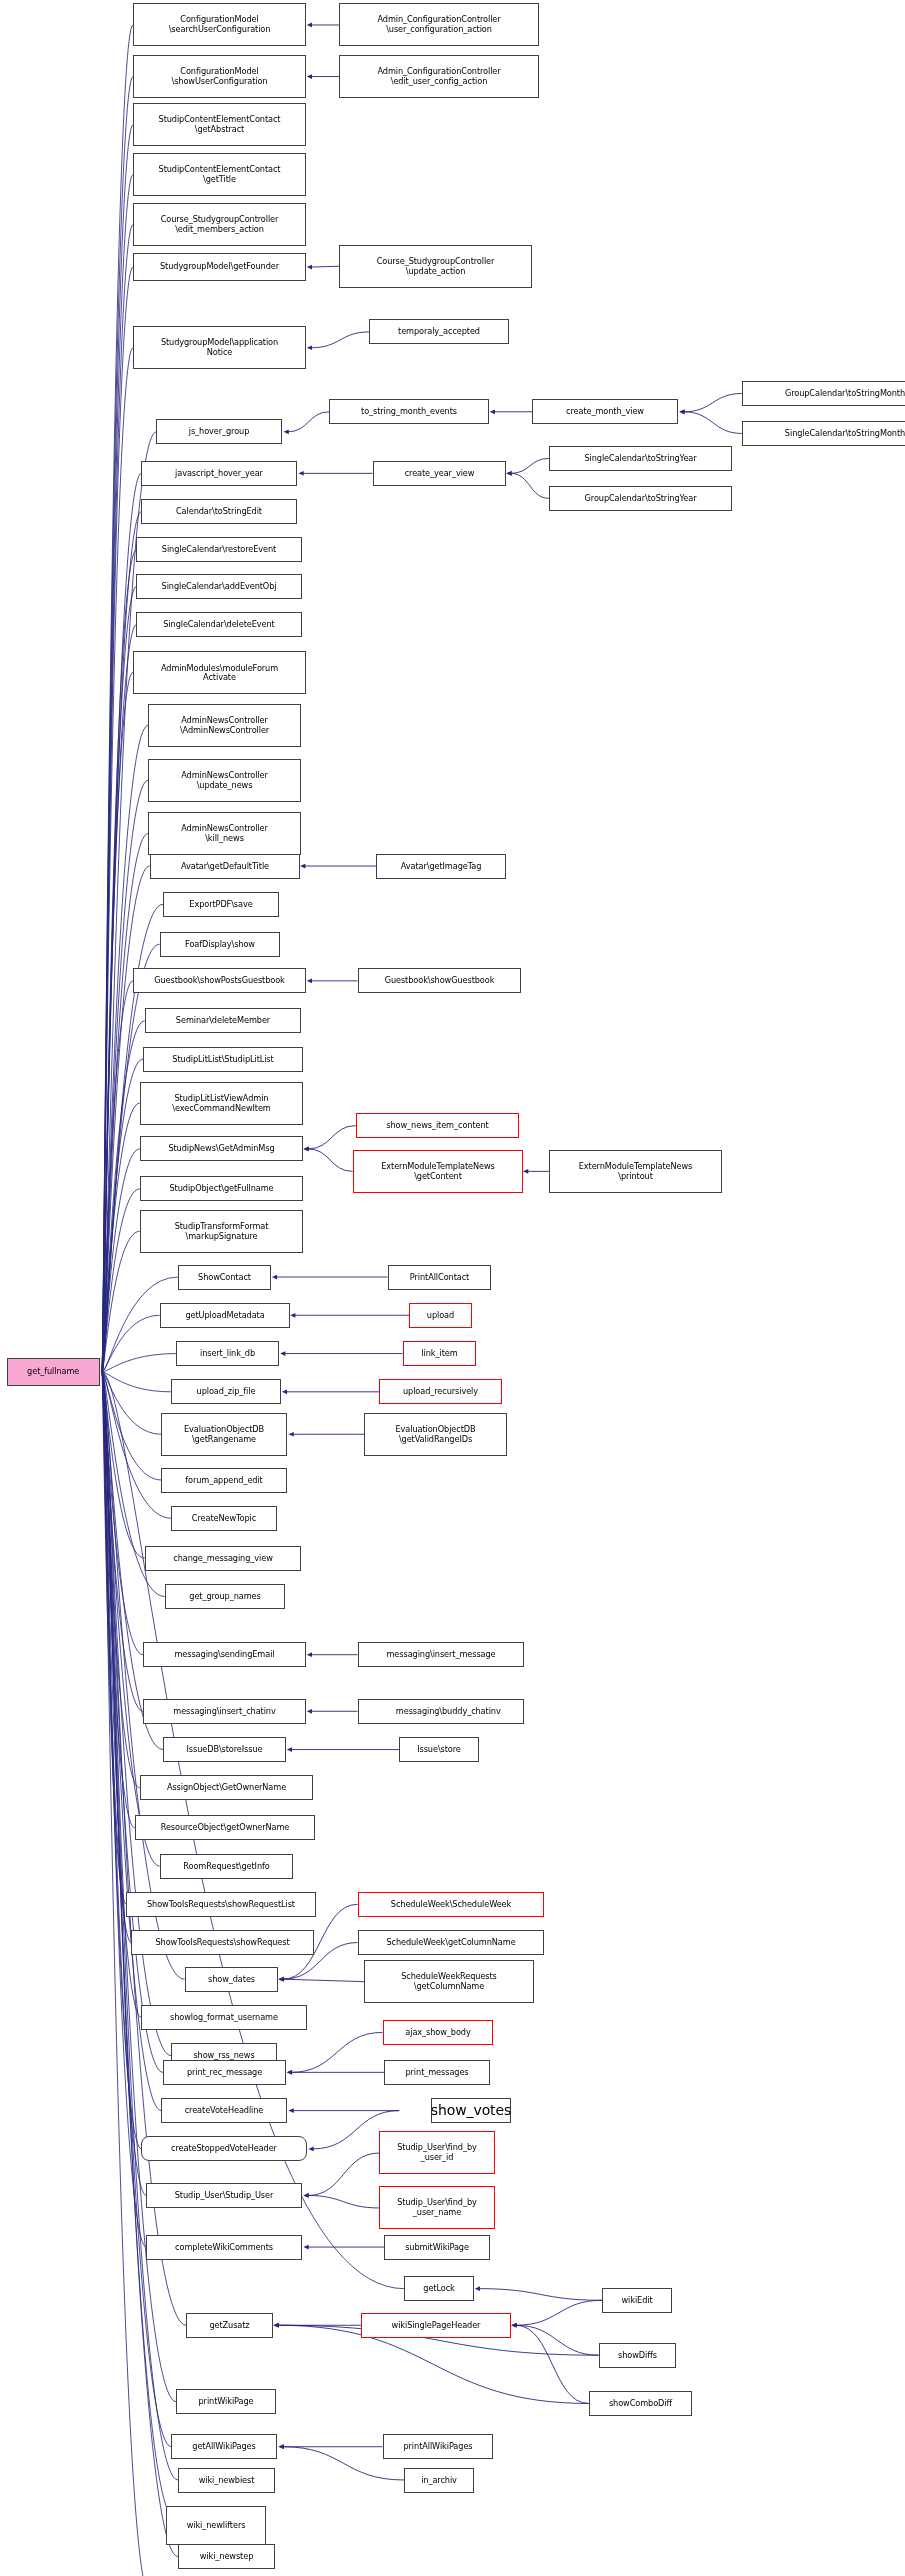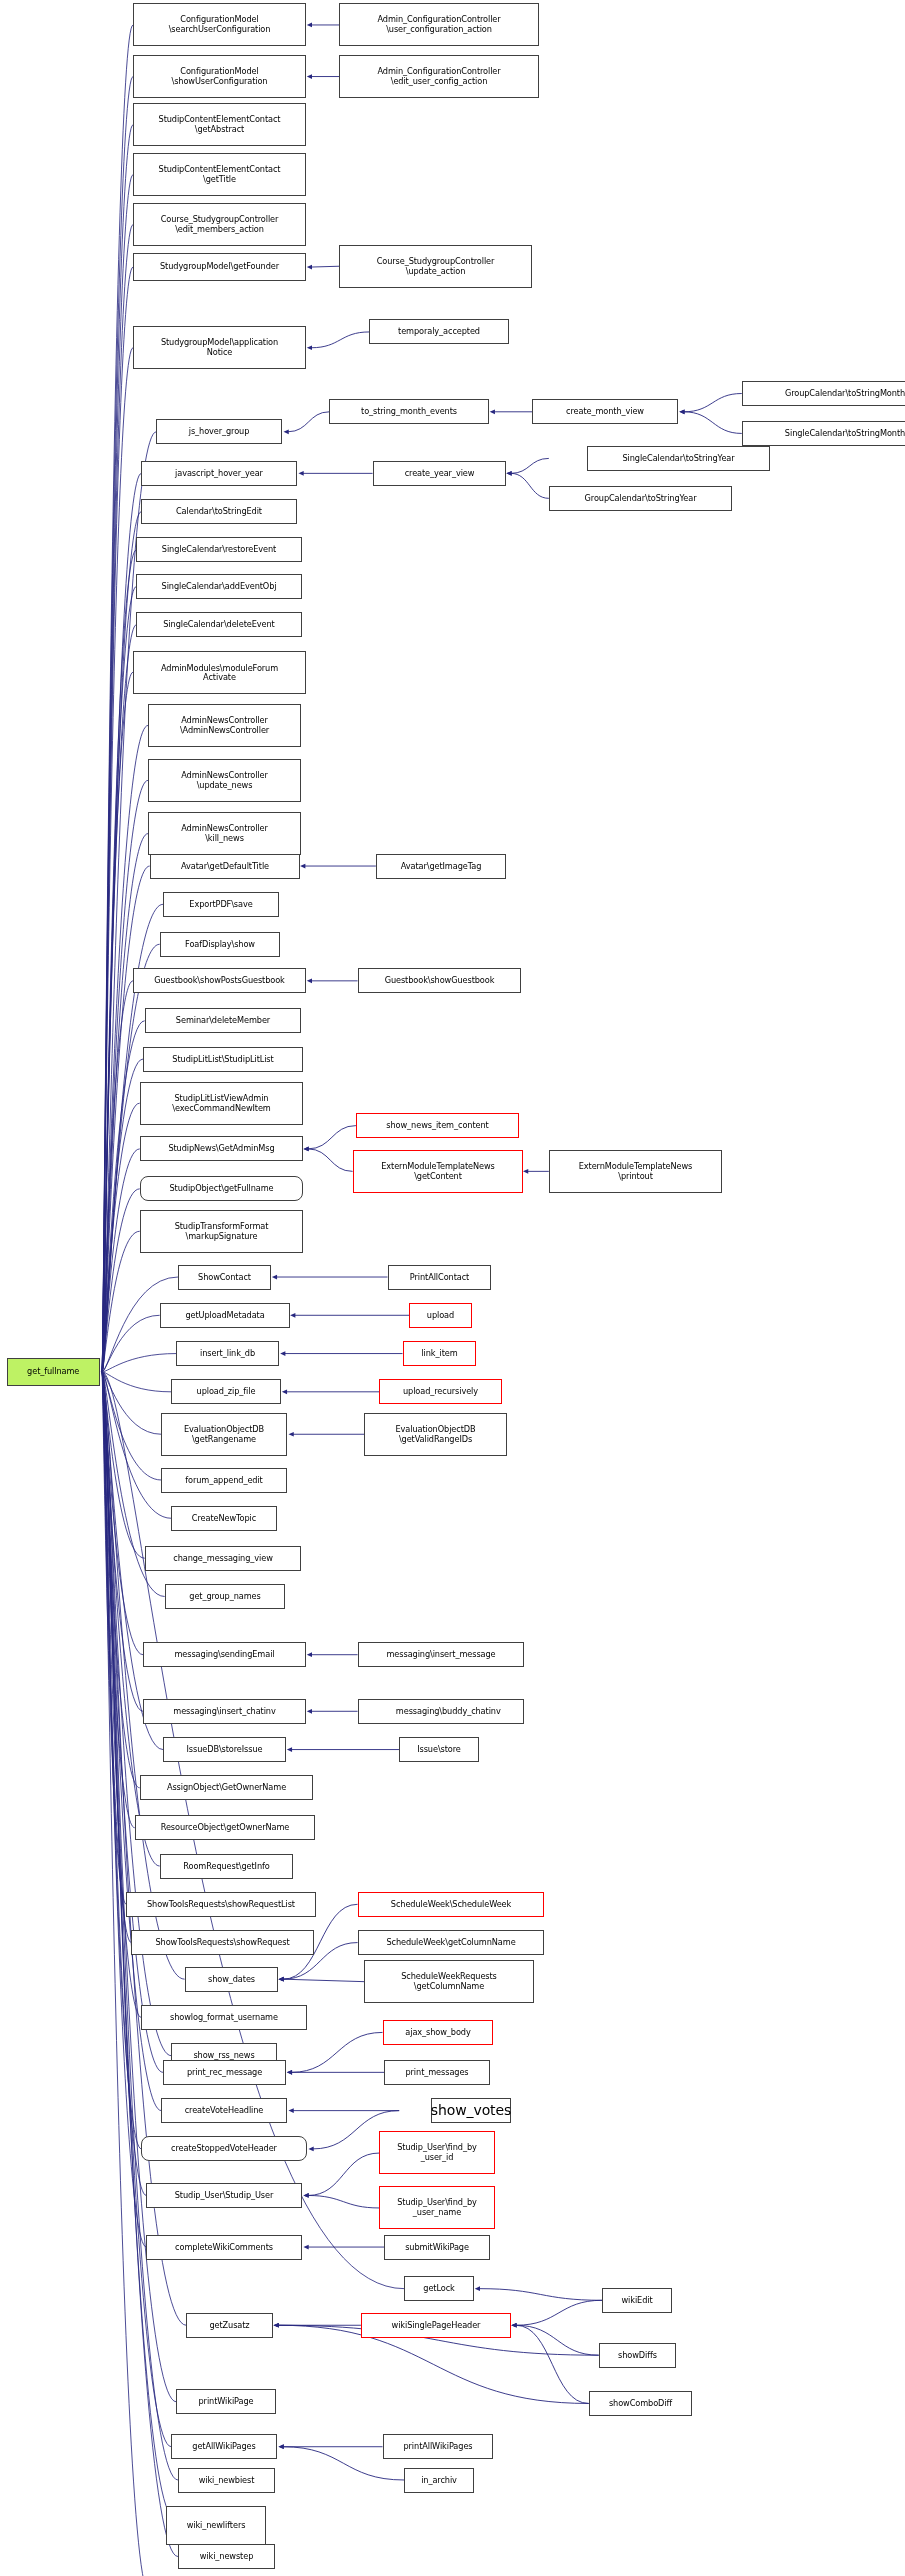--- a/index.html
+++ b/index.html
@@ -4,21 +4,21 @@
 <style>
   html,body{margin:0;padding:0;background:#ffffff;}
   #canvas{position:relative;width:905px;height:2576px;background:#ffffff;
           font-family:"DejaVu Sans","Liberation Sans",sans-serif;}
   svg.edges{position:absolute;left:0;top:0;width:905px;height:2576px;pointer-events:none;}
   .node{position:absolute;box-sizing:border-box;display:flex;align-items:center;
         justify-content:center;text-align:center;border:0.7px solid #404040;
         background:#ffffff;color:#000000;font-size:7px;line-height:8px;
         letter-spacing:-0.1px;white-space:pre-line;padding:0.7px 1.5px;}
   .node.red{border-color:#ff0000;}
-  .node.root{background:#bef264;border-color:#404040;}
+  .node.root{background:#f9a8d4;border-color:#404040;}
 </style>
 </head>
 <body>
 
 <div id="canvas">
   <svg class="edges" id="edge-layer" viewBox="0 0 1208 3437" preserveAspectRatio="none">
       <path d="M136.20000000000002,1830.39 C138.52800000000002,1830.39 148.74,33.300000000000004 177.60000000000002,33.300000000000004" stroke="#27277f" stroke-width="1.1" fill="none"></path>
       <path d="M136.20000000000002,1830.39 C138.52800000000002,1830.39 148.74,102.12 177.60000000000002,102.12" stroke="#27277f" stroke-width="1.1" fill="none"></path>
       <path d="M136.20000000000002,1830.39 C138.52800000000002,1830.39 148.74,166.50000000000003 177.60000000000002,166.50000000000003" stroke="#27277f" stroke-width="1.1" fill="none"></path>
       <path d="M136.20000000000002,1830.39 C138.52800000000002,1830.39 148.74,233.10000000000002 177.60000000000002,233.10000000000002" stroke="#27277f" stroke-width="1.1" fill="none"></path>
@@ -188,21 +188,21 @@
       <div class="node" style="left: 133px; top: 326px; width: 173px; height: 43px; font-size: 8.2px; line-height: 9.4px;">StudygroupModel\application
 Notice</div>
       <div class="node" style="left: 369px; top: 319px; width: 140px; height: 25px; font-size: 8.2px; line-height: 9.4px;">temporaly_accepted</div>
       <div class="node" style="left: 329px; top: 399px; width: 160px; height: 25px; font-size: 8.2px; line-height: 9.4px;">to_string_month_events</div>
       <div class="node" style="left: 532px; top: 399px; width: 146px; height: 25px; font-size: 8.2px; line-height: 9.4px;">create_month_view</div>
       <div class="node" style="left: 742px; top: 381px; width: 206px; height: 25px; font-size: 8.2px; line-height: 9.4px;">GroupCalendar\toStringMonth</div>
       <div class="node" style="left: 742px; top: 421px; width: 206px; height: 25px; font-size: 8.2px; line-height: 9.4px;">SingleCalendar\toStringMonth</div>
       <div class="node" style="left: 156px; top: 419px; width: 126px; height: 25px; font-size: 8.2px; line-height: 9.4px;">js_hover_group</div>
       <div class="node" style="left: 141px; top: 461px; width: 156px; height: 25px; font-size: 8.2px; line-height: 9.4px;">javascript_hover_year</div>
       <div class="node" style="left: 373px; top: 461px; width: 133px; height: 25px; font-size: 8.2px; line-height: 9.4px;">create_year_view</div>
-      <div class="node" style="left: 549px; top: 446px; width: 183px; height: 25px; font-size: 8.2px; line-height: 9.4px; margin-left: 38px;">SingleCalendar\toStringYear</div>
+      <div class="node" style="left: 549px; top: 446px; width: 183px; height: 25px; font-size: 8.2px; line-height: 9.4px;">SingleCalendar\toStringYear</div>
       <div class="node" style="left: 549px; top: 486px; width: 183px; height: 25px; font-size: 8.2px; line-height: 9.4px;">GroupCalendar\toStringYear</div>
       <div class="node" style="left: 141px; top: 499px; width: 156px; height: 25px; font-size: 8.2px; line-height: 9.4px;">Calendar\toStringEdit</div>
       <div class="node" style="left: 136px; top: 537px; width: 166px; height: 25px; font-size: 8.2px; line-height: 9.4px;">SingleCalendar\restoreEvent</div>
       <div class="node" style="left: 136px; top: 574px; width: 166px; height: 25px; font-size: 8.2px; line-height: 9.4px;">SingleCalendar\addEventObj</div>
       <div class="node" style="left: 136px; top: 612px; width: 166px; height: 25px; font-size: 8.2px; line-height: 9.4px;">SingleCalendar\deleteEvent</div>
       <div class="node" style="left: 133px; top: 651px; width: 173px; height: 43px; font-size: 8.2px; line-height: 9px;">AdminModules\moduleForum
 Activate</div>
       <div class="node" style="left: 148px; top: 704px; width: 153px; height: 43px; font-size: 8.2px; line-height: 9.4px;">AdminNewsController
 \AdminNewsController</div>
       <div class="node" style="left: 148px; top: 759px; width: 153px; height: 43px; font-size: 8.2px; line-height: 9.4px;">AdminNewsController
@@ -218,21 +218,21 @@
       <div class="node" style="left: 145px; top: 1008px; width: 156px; height: 25px; font-size: 8.2px; line-height: 9.4px;">Seminar\deleteMember</div>
       <div class="node" style="left: 143px; top: 1047px; width: 160px; height: 25px; font-size: 8.2px; line-height: 9.4px;">StudipLitList\StudipLitList</div>
       <div class="node" style="left: 140px; top: 1082px; width: 163px; height: 43px; font-size: 8.2px; line-height: 9.4px;">StudipLitListViewAdmin
 \execCommandNewItem</div>
       <div class="node" style="left: 140px; top: 1136px; width: 163px; height: 25px; font-size: 8.2px; line-height: 9.4px;">StudipNews\GetAdminMsg</div>
       <div class="node red" style="left: 356px; top: 1113px; width: 163px; height: 25px; font-size: 8.2px; line-height: 9.4px;">show_news_item_content</div>
       <div class="node red" style="left: 353px; top: 1150px; width: 170px; height: 43px; font-size: 8.2px; line-height: 9.4px;">ExternModuleTemplateNews
 \getContent</div>
       <div class="node" style="left: 549px; top: 1150px; width: 173px; height: 43px; font-size: 8.2px; line-height: 9.4px;">ExternModuleTemplateNews
 \printout</div>
-      <div class="node" style="left: 140px; top: 1176px; width: 163px; height: 25px; font-size: 8.2px; line-height: 9.4px; border-radius: 8px;">StudipObject\getFullname</div>
+      <div class="node" style="left: 140px; top: 1176px; width: 163px; height: 25px; font-size: 8.2px; line-height: 9.4px;">StudipObject\getFullname</div>
       <div class="node" style="left: 140px; top: 1210px; width: 163px; height: 43px; font-size: 8.2px; line-height: 9.4px;">StudipTransformFormat
 \markupSignature</div>
       <div class="node" style="left: 178px; top: 1265px; width: 93px; height: 25px; font-size: 8.2px; line-height: 9.4px;">ShowContact</div>
       <div class="node" style="left: 388px; top: 1265px; width: 103px; height: 25px; font-size: 8.2px; line-height: 9.4px;">PrintAllContact</div>
       <div class="node" style="left: 160px; top: 1303px; width: 130px; height: 25px; font-size: 8.2px; line-height: 9.4px;">getUploadMetadata</div>
       <div class="node red" style="left: 409px; top: 1303px; width: 63px; height: 25px; font-size: 8.2px; line-height: 9.4px;">upload</div>
       <div class="node" style="left: 176px; top: 1341px; width: 103px; height: 25px; font-size: 8.2px; line-height: 9.4px;">insert_link_db</div>
       <div class="node red" style="left: 403px; top: 1341px; width: 73px; height: 25px; font-size: 8.2px; line-height: 9.4px;">link_item</div>
       <div class="node" style="left: 171px; top: 1379px; width: 110px; height: 25px; font-size: 8.2px; line-height: 9.4px;">upload_zip_file</div>
       <div class="node red" style="left: 379px; top: 1379px; width: 123px; height: 25px; font-size: 8.2px; line-height: 9.4px;">upload_recursively</div>

